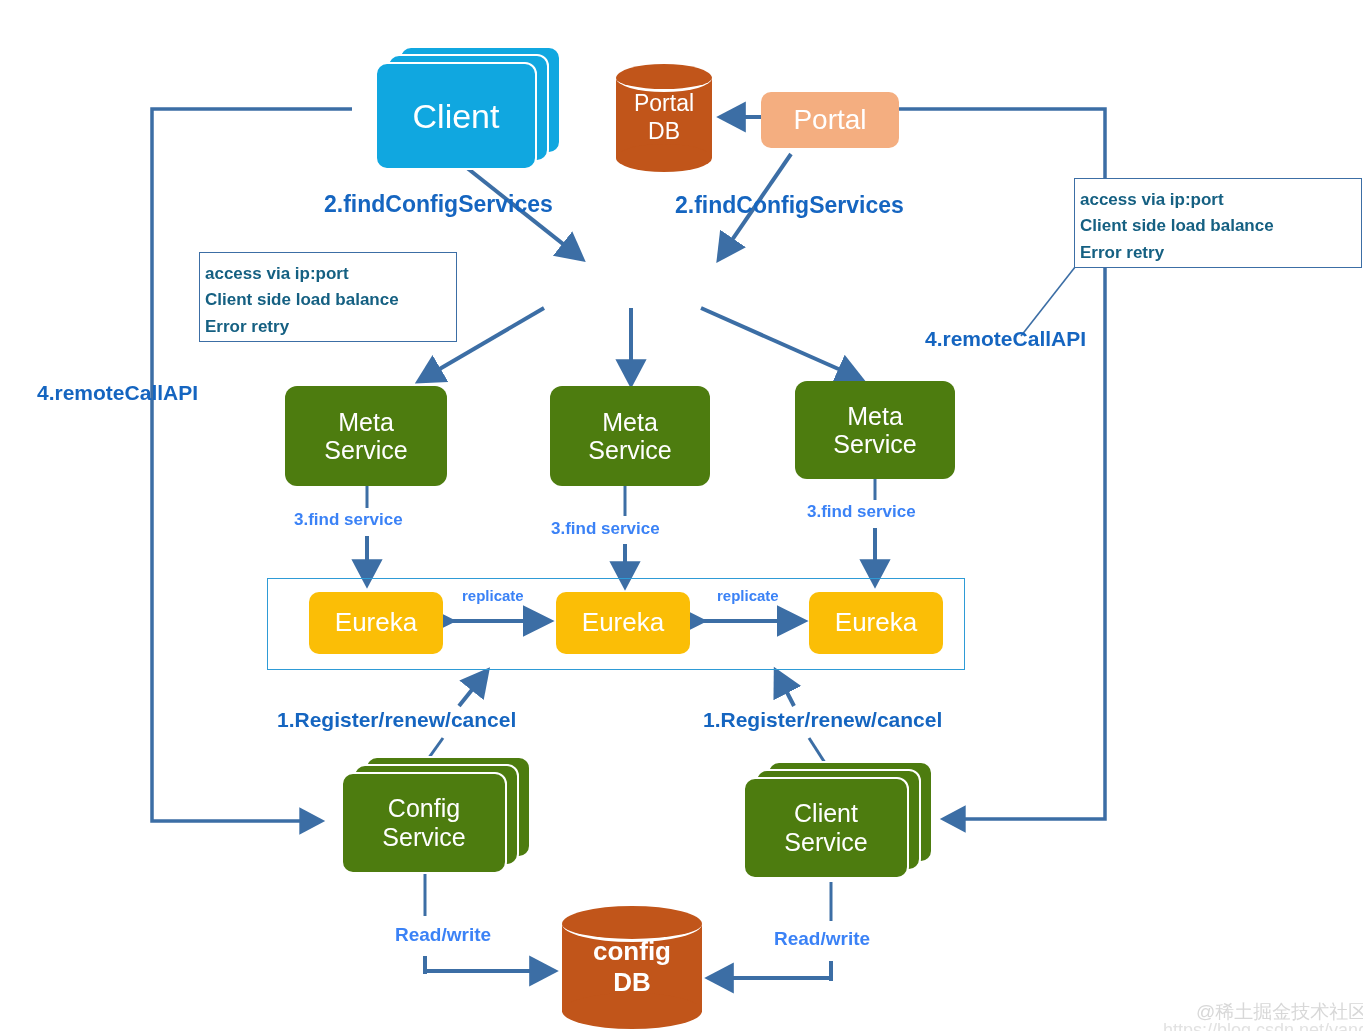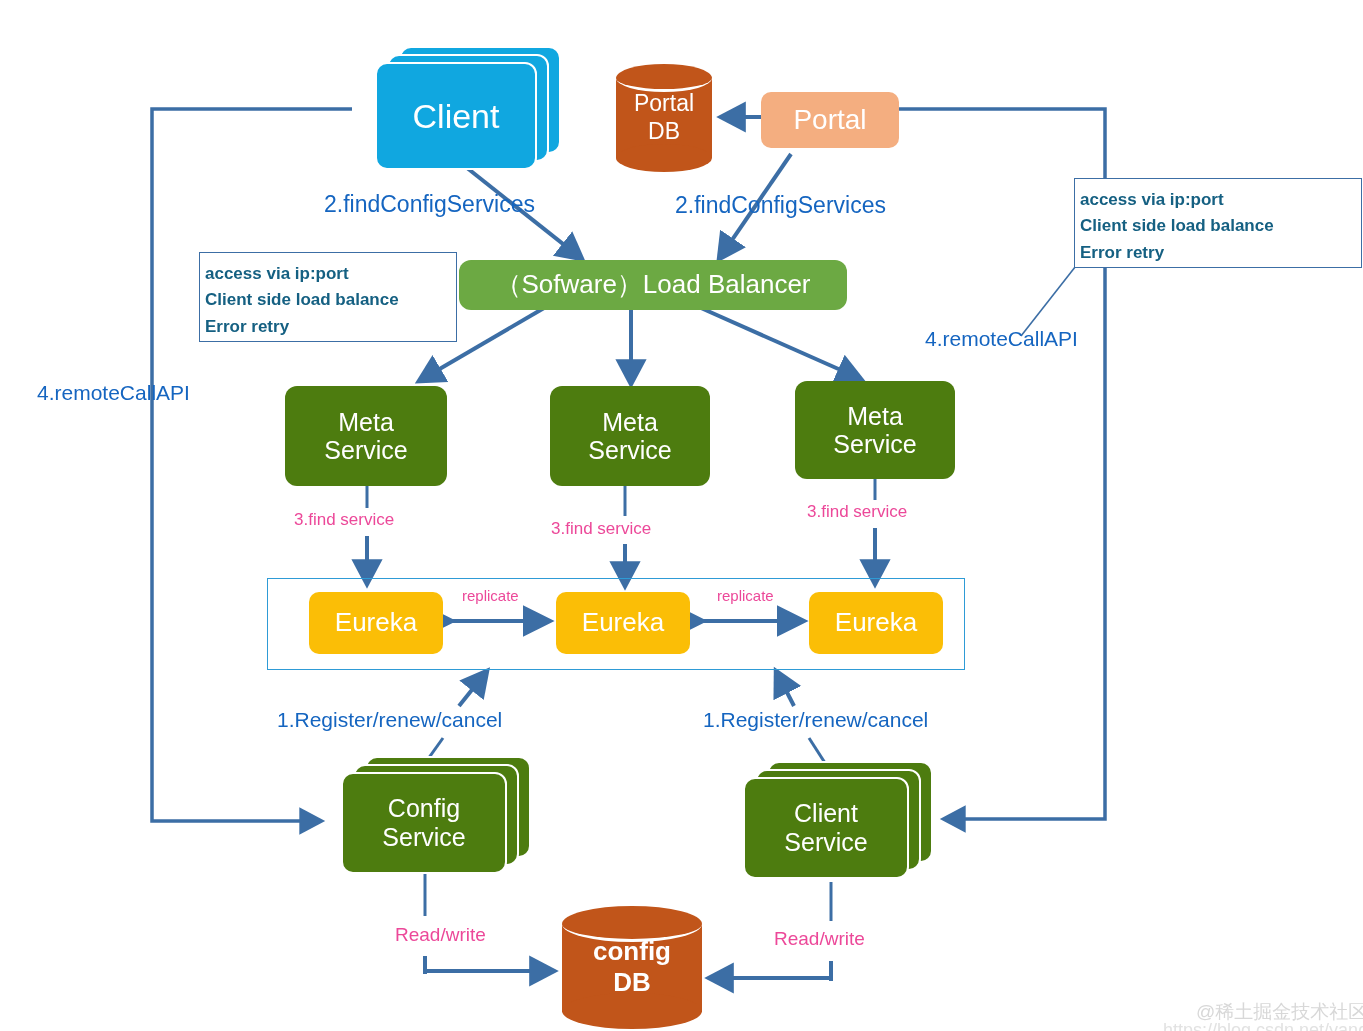--- a/index.html
+++ b/index.html
@@ -32,22 +32,22 @@
   
   .cyl{position:absolute;}
   .cyl .body{position:absolute;left:0;right:0;background:#C1551A;}
   .cyl .top{position:absolute;left:0;right:0;top:0;background:#C1551A;border-radius:50%;
             border-bottom:3px solid #ffffff;box-sizing:border-box;}
   .cyl .bot{position:absolute;left:0;right:0;bottom:0;background:#C1551A;border-radius:50%;}
   .cyl .cyl-label{position:absolute;left:0;right:0;text-align:center;color:#ffffff;
                   line-height:1.2;z-index:3;}
 
   
-  .flow-label{position:absolute;color:#1565C0;font-weight:normal;white-space:nowrap;}
-  .small-label{position:absolute;color:#ec4899;font-weight:normal;white-space:nowrap;font-size:17px;}
+  .flow-label{position:absolute;color:#1565C0;font-weight:bold;white-space:nowrap;}
+  .small-label{position:absolute;color:#3b82f6;font-weight:bold;white-space:nowrap;font-size:17px;}
 
   .callout{position:absolute;box-sizing:border-box;background:#ffffff;
            border:1.5px solid #3C6EA5;padding:8px 10px 8px 5px;
            color:#156082;font-weight:bold;font-size:17px;line-height:1.55;white-space:nowrap;}
 
   .eureka-group{position:absolute;box-sizing:border-box;border:1.5px solid #2E9BD6;
                 background:transparent;}
 
   .watermark{position:absolute;color:#d8d8d8;white-space:nowrap;}
   .wm1{font-size:19px;}
@@ -135,23 +135,20 @@
     <div class="cyl-label" style="top:26px;font-size:23px;">
       <div>Portal</div>
       <div>DB</div>
     </div>
   </div>
 
   <div class="node portal" style="left:742px;top:76px;width:138px;height:56px;font-size:28px;">
     <span>Portal</span>
   </div>
 
-  <div class="node lb" style="left:440px;top:244px;width:388px;height:50px;font-size:26px;">
-    <span>（Sofware）Load Balancer</span>
-  </div>
 
   <div class="node salmon-fill rounded" style="left:266px;top:370px;width:162px;height:100px;font-size:25px;border:none;">
     <div>
       <div>Meta</div>
       <div>Service</div>
     </div>
   </div>
 
   <div class="node salmon-fill rounded" style="left:531px;top:370px;width:160px;height:100px;font-size:25px;border:none;">
     <div>

